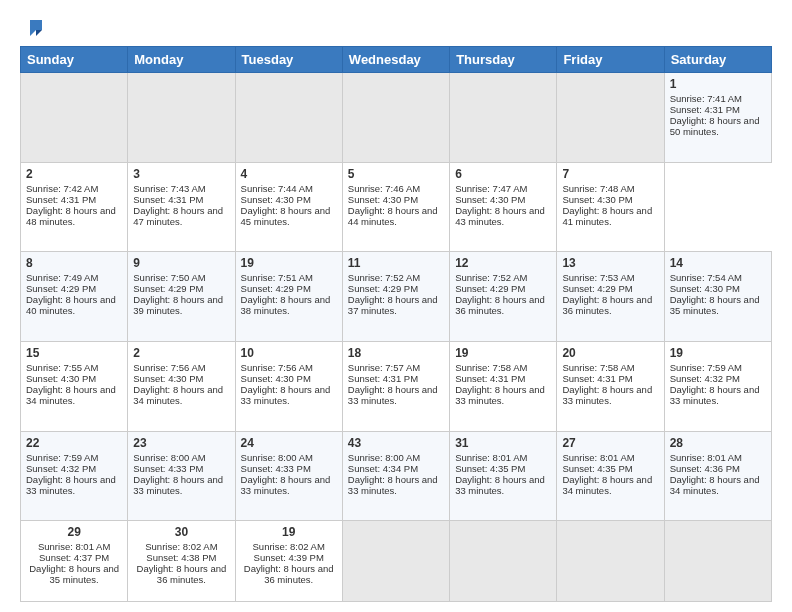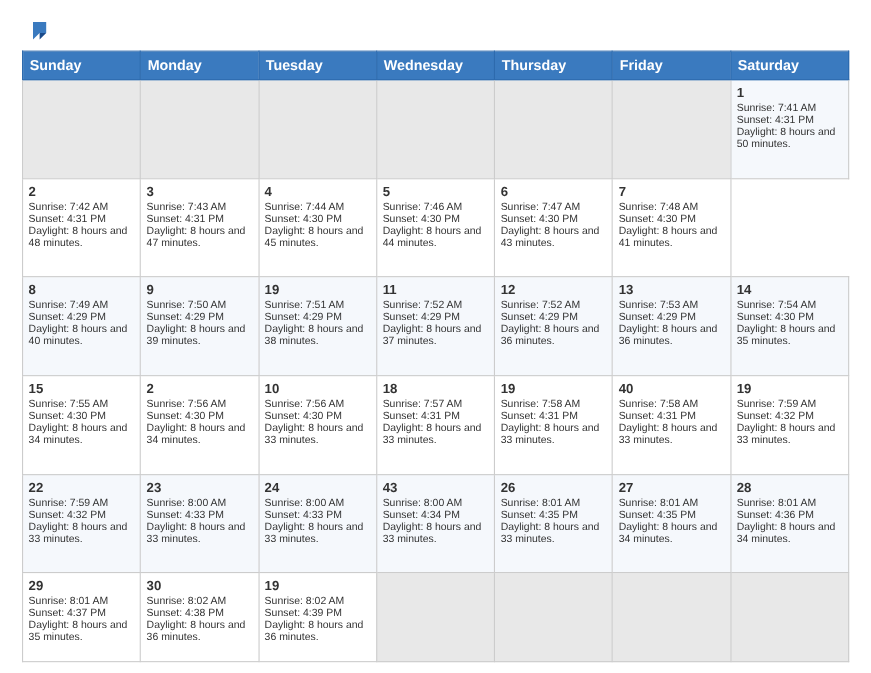--- a/index.html
+++ b/index.html
@@ -94,20 +94,21 @@
       font-size: 12px;
       font-weight: bold;
       display: block;
       margin-bottom: 2px;
     }
     .empty-cell {
       background: #e8e8e8 !important;
     }
     .last-row td {
       height: 70px;
+      text-align: center;
     }
   </style>
 </head>
 <body>
 
 <div class="page">
   <div class="header">
     <div class="logo">
       <div class="logo-text">
         <span class="logo-general"></span>
@@ -162,29 +163,29 @@
           <td><span class="day-num">12</span>Sunrise: 7:52 AM<br>Sunset: 4:29 PM<br>Daylight: 8 hours and 36 minutes.</td>
           <td><span class="day-num">13</span>Sunrise: 7:53 AM<br>Sunset: 4:29 PM<br>Daylight: 8 hours and 36 minutes.</td>
           <td><span class="day-num">14</span>Sunrise: 7:54 AM<br>Sunset: 4:30 PM<br>Daylight: 8 hours and 35 minutes.</td>
         </tr>
         <tr>
           <td><span class="day-num">15</span>Sunrise: 7:55 AM<br>Sunset: 4:30 PM<br>Daylight: 8 hours and 34 minutes.</td>
           <td><span class="day-num">2</span>Sunrise: 7:56 AM<br>Sunset: 4:30 PM<br>Daylight: 8 hours and 34 minutes.</td>
           <td><span class="day-num">10</span>Sunrise: 7:56 AM<br>Sunset: 4:30 PM<br>Daylight: 8 hours and 33 minutes.</td>
           <td><span class="day-num">18</span>Sunrise: 7:57 AM<br>Sunset: 4:31 PM<br>Daylight: 8 hours and 33 minutes.</td>
           <td><span class="day-num">19</span>Sunrise: 7:58 AM<br>Sunset: 4:31 PM<br>Daylight: 8 hours and 33 minutes.</td>
-          <td><span class="day-num">40</span>Sunrise: 7:58 AM<br>Sunset: 4:31 PM<br>Daylight: 8 hours and 33 minutes.</td>
+          <td><span class="day-num">20</span>Sunrise: 7:58 AM<br>Sunset: 4:31 PM<br>Daylight: 8 hours and 33 minutes.</td>
           <td><span class="day-num">19</span>Sunrise: 7:59 AM<br>Sunset: 4:32 PM<br>Daylight: 8 hours and 33 minutes.</td>
         </tr>
         <tr>
           <td><span class="day-num">22</span>Sunrise: 7:59 AM<br>Sunset: 4:32 PM<br>Daylight: 8 hours and 33 minutes.</td>
           <td><span class="day-num">23</span>Sunrise: 8:00 AM<br>Sunset: 4:33 PM<br>Daylight: 8 hours and 33 minutes.</td>
           <td><span class="day-num">24</span>Sunrise: 8:00 AM<br>Sunset: 4:33 PM<br>Daylight: 8 hours and 33 minutes.</td>
           <td><span class="day-num">43</span>Sunrise: 8:00 AM<br>Sunset: 4:34 PM<br>Daylight: 8 hours and 33 minutes.</td>
-          <td><span class="day-num">26</span>Sunrise: 8:01 AM<br>Sunset: 4:35 PM<br>Daylight: 8 hours and 33 minutes.</td>
+          <td><span class="day-num">31</span>Sunrise: 8:01 AM<br>Sunset: 4:35 PM<br>Daylight: 8 hours and 33 minutes.</td>
           <td><span class="day-num">27</span>Sunrise: 8:01 AM<br>Sunset: 4:35 PM<br>Daylight: 8 hours and 34 minutes.</td>
           <td><span class="day-num">28</span>Sunrise: 8:01 AM<br>Sunset: 4:36 PM<br>Daylight: 8 hours and 34 minutes.</td>
         </tr>
         <tr class="last-row">
           <td><span class="day-num">29</span>Sunrise: 8:01 AM<br>Sunset: 4:37 PM<br>Daylight: 8 hours and 35 minutes.</td>
           <td><span class="day-num">30</span>Sunrise: 8:02 AM<br>Sunset: 4:38 PM<br>Daylight: 8 hours and 36 minutes.</td>
           <td><span class="day-num">19</span>Sunrise: 8:02 AM<br>Sunset: 4:39 PM<br>Daylight: 8 hours and 36 minutes.</td>
           <td class="empty-cell"></td>
           <td class="empty-cell"></td>
           <td class="empty-cell"></td>

